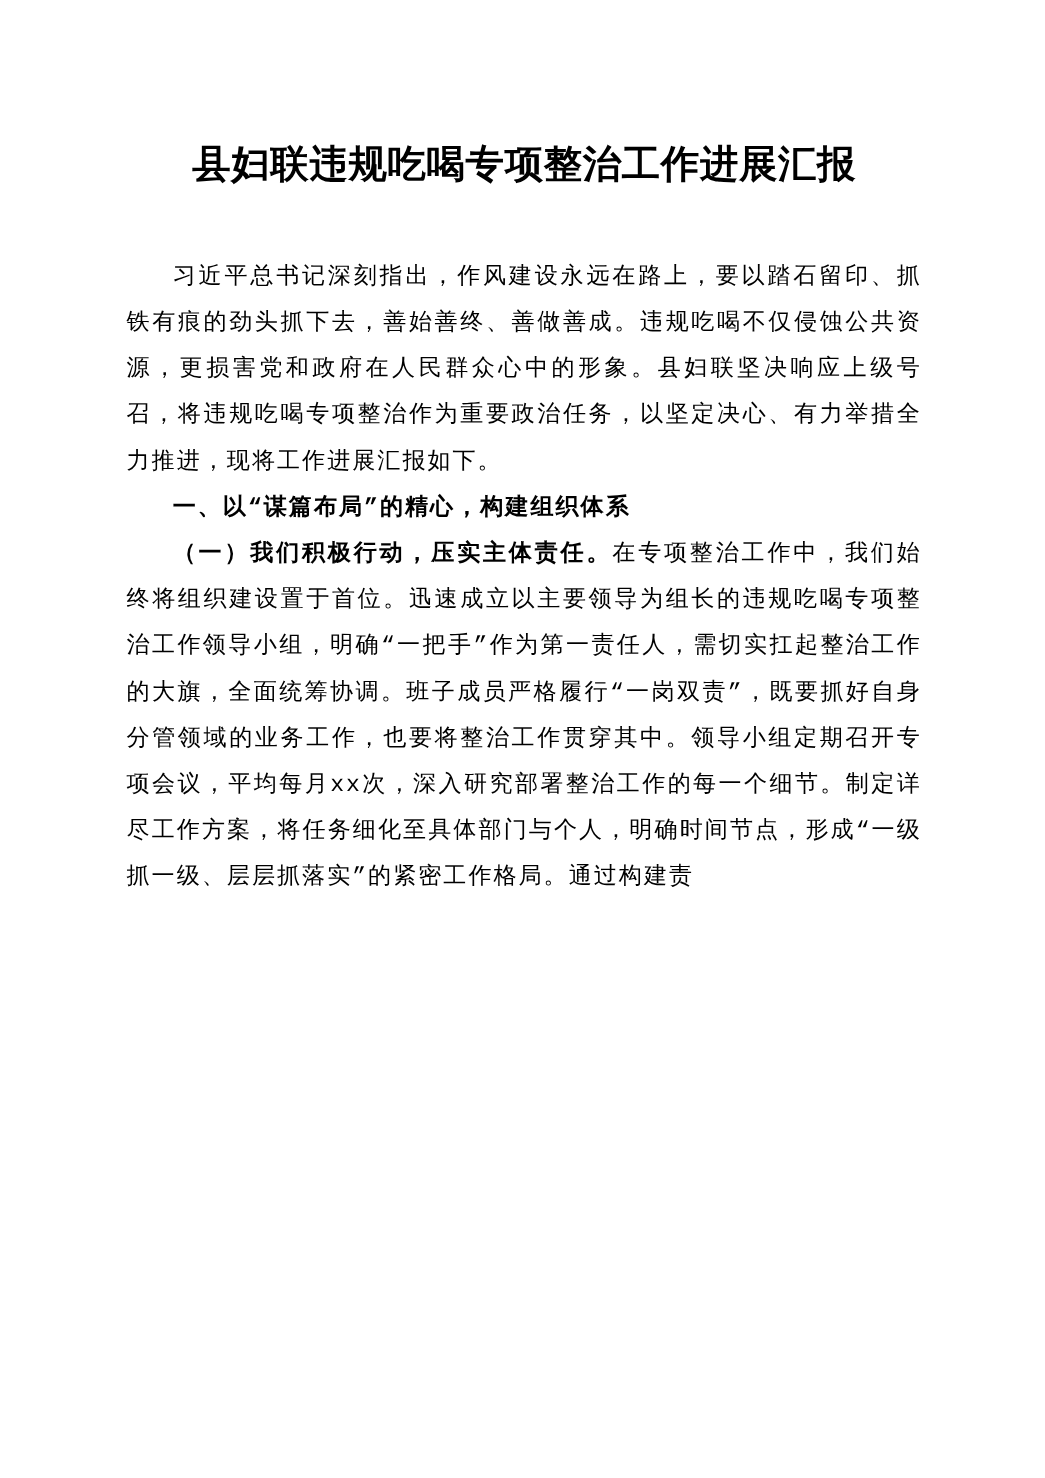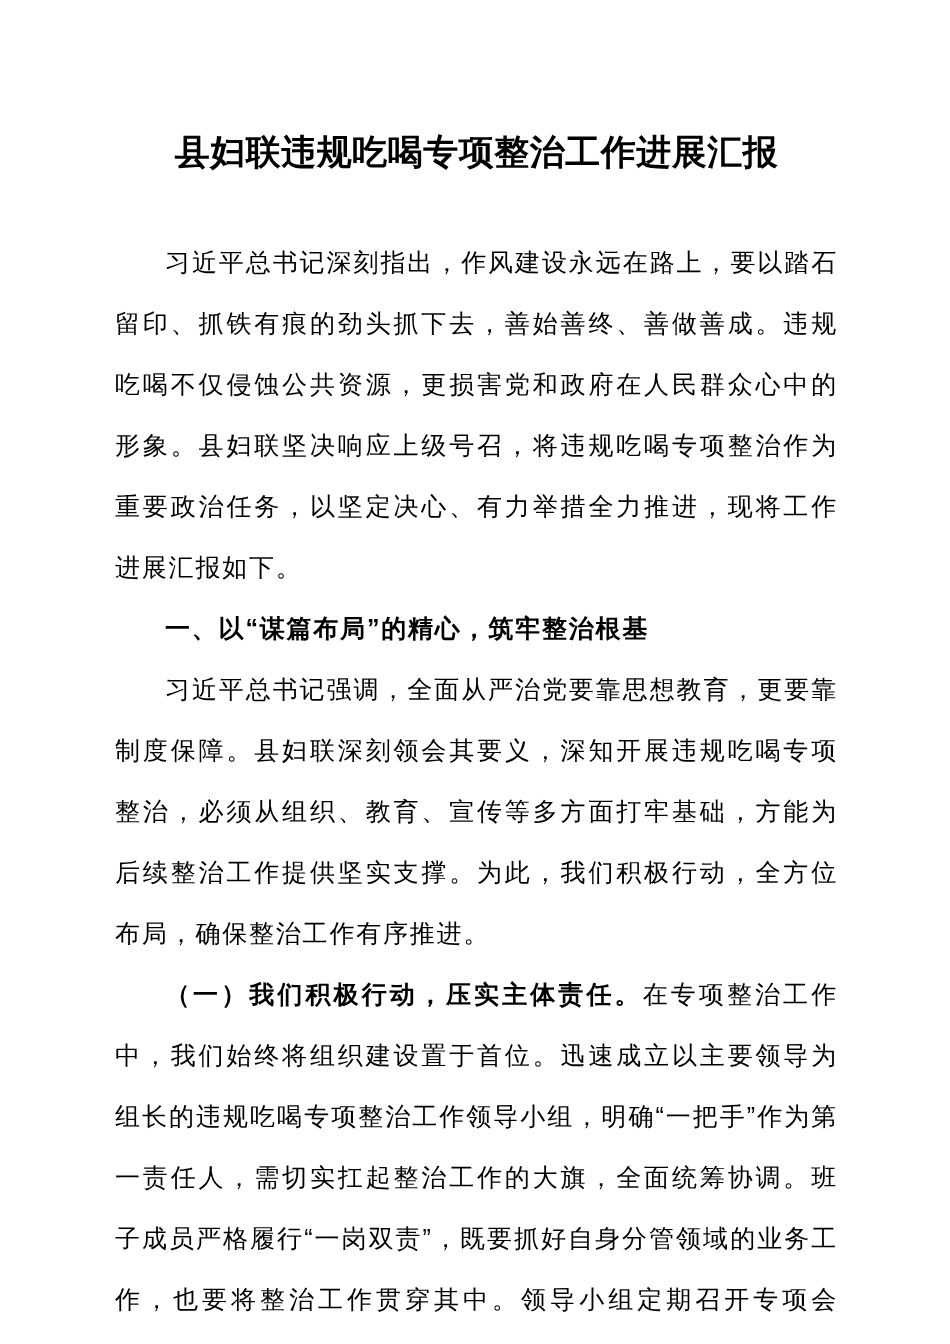--- a/index.html
+++ b/index.html
@@ -7,55 +7,54 @@
       padding: 0;
       background: #ffffff;
     }
     .page {
       position: relative;
       width: 950px;
       height: 1344px;
       margin: 0 auto;
       background: #ffffff;
       overflow: hidden;
-      font-family: Liberation Sans, sans-serif;
+      font-family: Liberation Mono, monospace;
       color: #000000;
       box-sizing: border-box;
       padding: 128px 112px 0 115px;
       border-radius: 32px;
     }
     .doc-title {
       text-align: center;
       font-size: 35px;
       font-weight: bold;
       line-height: 48px;
       letter-spacing: 0.5px;
       margin: 0 0 56px 0;
     }
     .para {
-      font-size: 25px;
-      line-height: 61px;
+      font-size: 21px;
+      line-height: 42px;
       letter-spacing: 1.8px;
       text-align: justify;
       text-indent: 2em;
       margin: 0;
     }
     .heading {
       font-weight: bold;
     }
     .lead-bold {
       font-weight: bold;
     }
   </style>
 </head>
 <body>
 
 <div class="page">
   <h1 class="doc-title">县妇联违规吃喝专项整治工作进展汇报</h1>
 
   <p class="para">习近平总书记深刻指出，作风建设永远在路上，要以踏石留印、抓铁有痕的劲头抓下去，善始善终、善做善成。违规吃喝不仅侵蚀公共资源，更损害党和政府在人民群众心中的形象。县妇联坚决响应上级号召，将违规吃喝专项整治作为重要政治任务，以坚定决心、有力举措全力推进，现将工作进展汇报如下。</p>
 
-  <p class="para heading">一、以“谋篇布局”的精心，筑牢整治根基</p>
+  <p class="para heading">一、以“谋篇布局”的精心，构建组织体系</p>
 
-  <p class="para">习近平总书记强调，全面从严治党要靠思想教育，更要靠制度保障。县妇联深刻领会其要义，深知开展违规吃喝专项整治，必须从组织、教育、宣传等多方面打牢基础，方能为后续整治工作提供坚实支撑。为此，我们积极行动，全方位布局，确保整治工作有序推进。</p>
 
   <p class="para"><span class="lead-bold">（一）我们积极行动，压实主体责任。</span><span>在专项整治工作中，我们始终将组织建设置于首位。迅速成立以主要领导为组长的违规吃喝专项整治工作领导小组，明确“一把手”作为第一责任人，需切实扛起整治工作的大旗，全面统筹协调。班子成员严格履行“一岗双责”，既要抓好自身分管领域的业务工作，也要将整治工作贯穿其中。领导小组定期召开专项会议，平均每月xx次，深入研究部署整治工作的每一个细节。制定详尽工作方案，将任务细化至具体部门与个人，明确时间节点，形成“一级抓一级、层层抓落实”的紧密工作格局。通过构建责</span></p>
 </div>
 
 </body></html>

